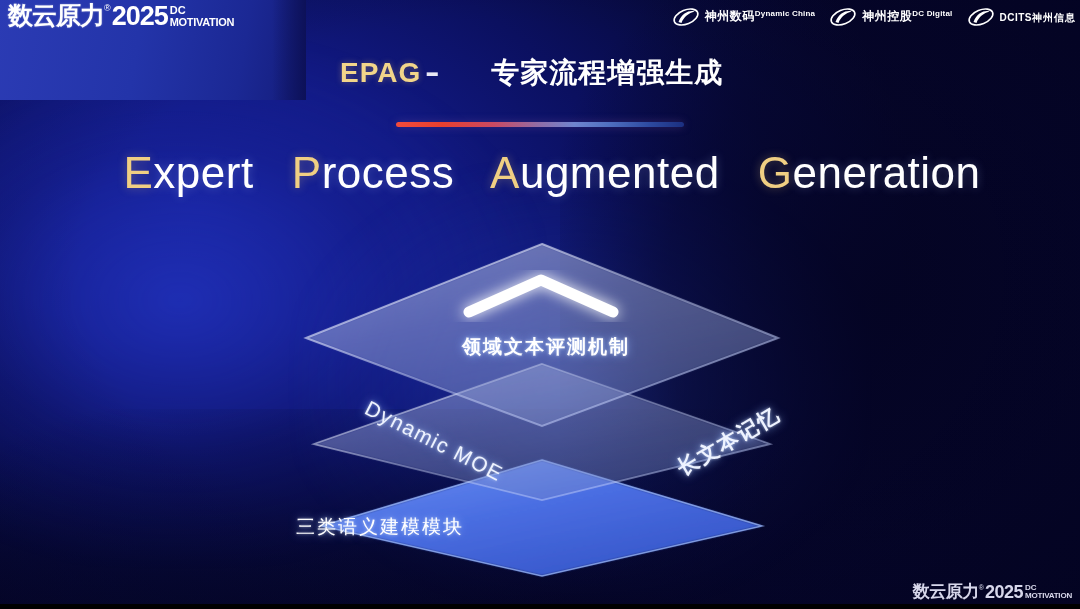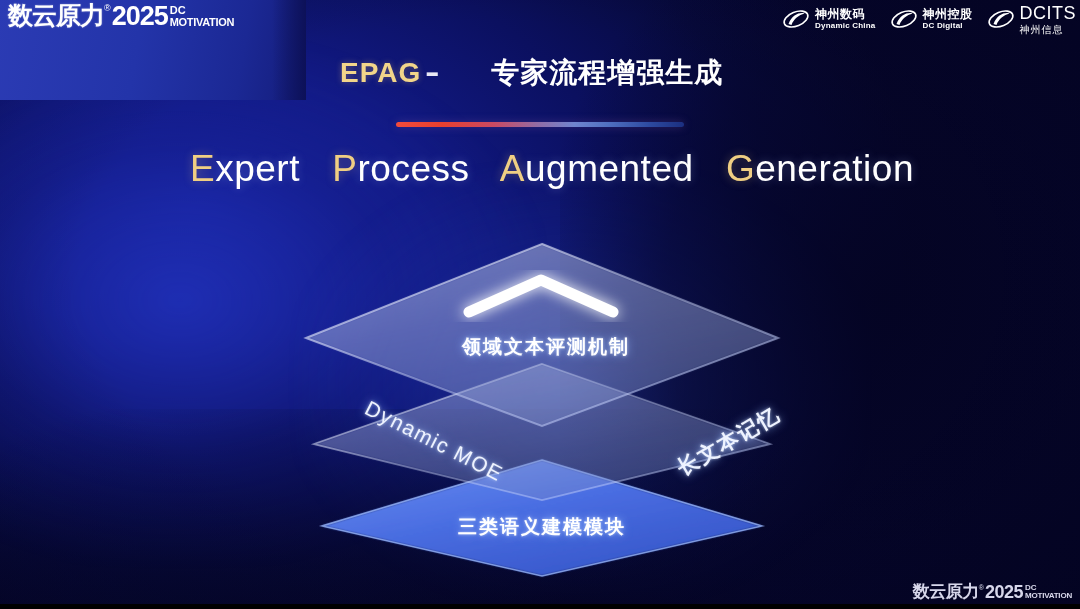--- a/index.html
+++ b/index.html
@@ -141,35 +141,35 @@
     display: flex;
     align-items: center;
     gap: 5px;
     color: #fff;
   }
   .swoosh {
     width: 28px; height: 26px;
     position: relative;
     flex: 0 0 auto;
   }
-  .partner-text { display: flex; flex-direction: column; line-height: 1.1; }
+  .partner-text { display: flex; flex-direction: row; line-height: 1.1; }
   .partner-cn {
     font-size: 12px; font-weight: bold; letter-spacing: 0.5px;
     font-family: "DejaVu Sans", "Liberation Sans", sans-serif;
     white-space: nowrap;
   }
   .partner-en {
     font-size: 8px; font-weight: bold; letter-spacing: 0.2px;
     white-space: nowrap;
   }
   .partner-en-big {
-    font-size: 18px; font-weight: normal; letter-spacing: 0.5px;
+    font-size: 10px; font-weight: bold; letter-spacing: 0.5px;
   }
   .partner-cn-small {
-    font-size: 10px; font-weight: normal; letter-spacing: 1px;
+    font-size: 10px; font-weight: bold; letter-spacing: 1px;
     font-family: "DejaVu Sans", "Liberation Sans", sans-serif;
     white-space: nowrap;
   }
 
   
   .epag-title {
     position: absolute;
     left: 340px; top: 54px;
     font-size: 28px;
     font-weight: bold;
@@ -193,21 +193,21 @@
     background: linear-gradient(90deg,
       #f24b3c 0%, #e8402f 16%, #c94a63 34%, #8f6ea8 50%,
       #6f85cf 62%, #4f6fc0 74%, #2d4aa0 88%, #1b2f80 100%);
     box-shadow: 0 0 8px rgba(120,80,160,0.4);
   }
 
   .en-title {
     position: absolute;
     left: 0; right: 0; top: 148px;
     text-align: center;
-    font-size: 37px;
+    font-size: 44px;
     font-family: "Liberation Sans", sans-serif;
     letter-spacing: 0.5px;
     white-space: nowrap;
     padding-left: 24px;
   }
   .en-title .cap {
     color: #f0cf83;
     text-shadow: 0 0 10px rgba(240,205,125,0.35);
   }
   .en-title .rest {
@@ -238,23 +238,22 @@
     left: 8px; right: 0;
     top: 106px;
     text-align: center;
     font-size: 19px;
     font-weight: bold;
     letter-spacing: 2px;
   }
   .label-bottom {
     left: 0; right: 0;
     top: 286px;
-    text-align: center;
     font-size: 19px;
-    font-weight: bold;
+    font-weight: normal;
     letter-spacing: 2px;
   }
   .label-moe {
     left: 76px;
     top: 168px;
     font-size: 21px;
     font-weight: normal;
     letter-spacing: 1.5px;
     transform: rotate(27deg);
     transform-origin: left top;

